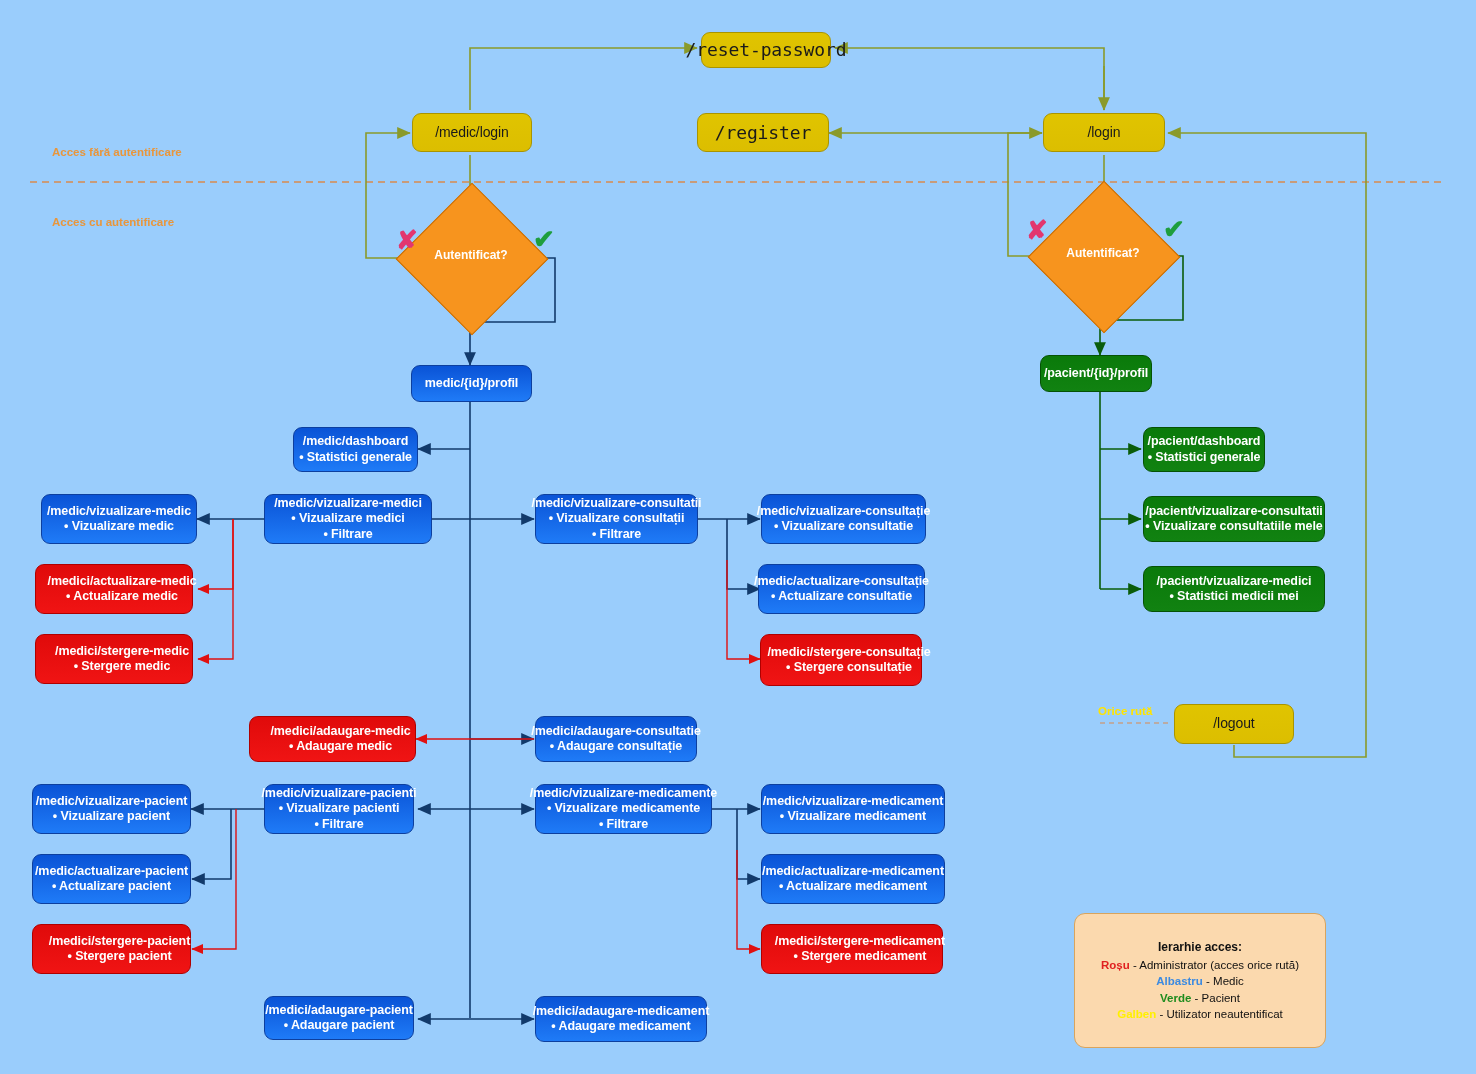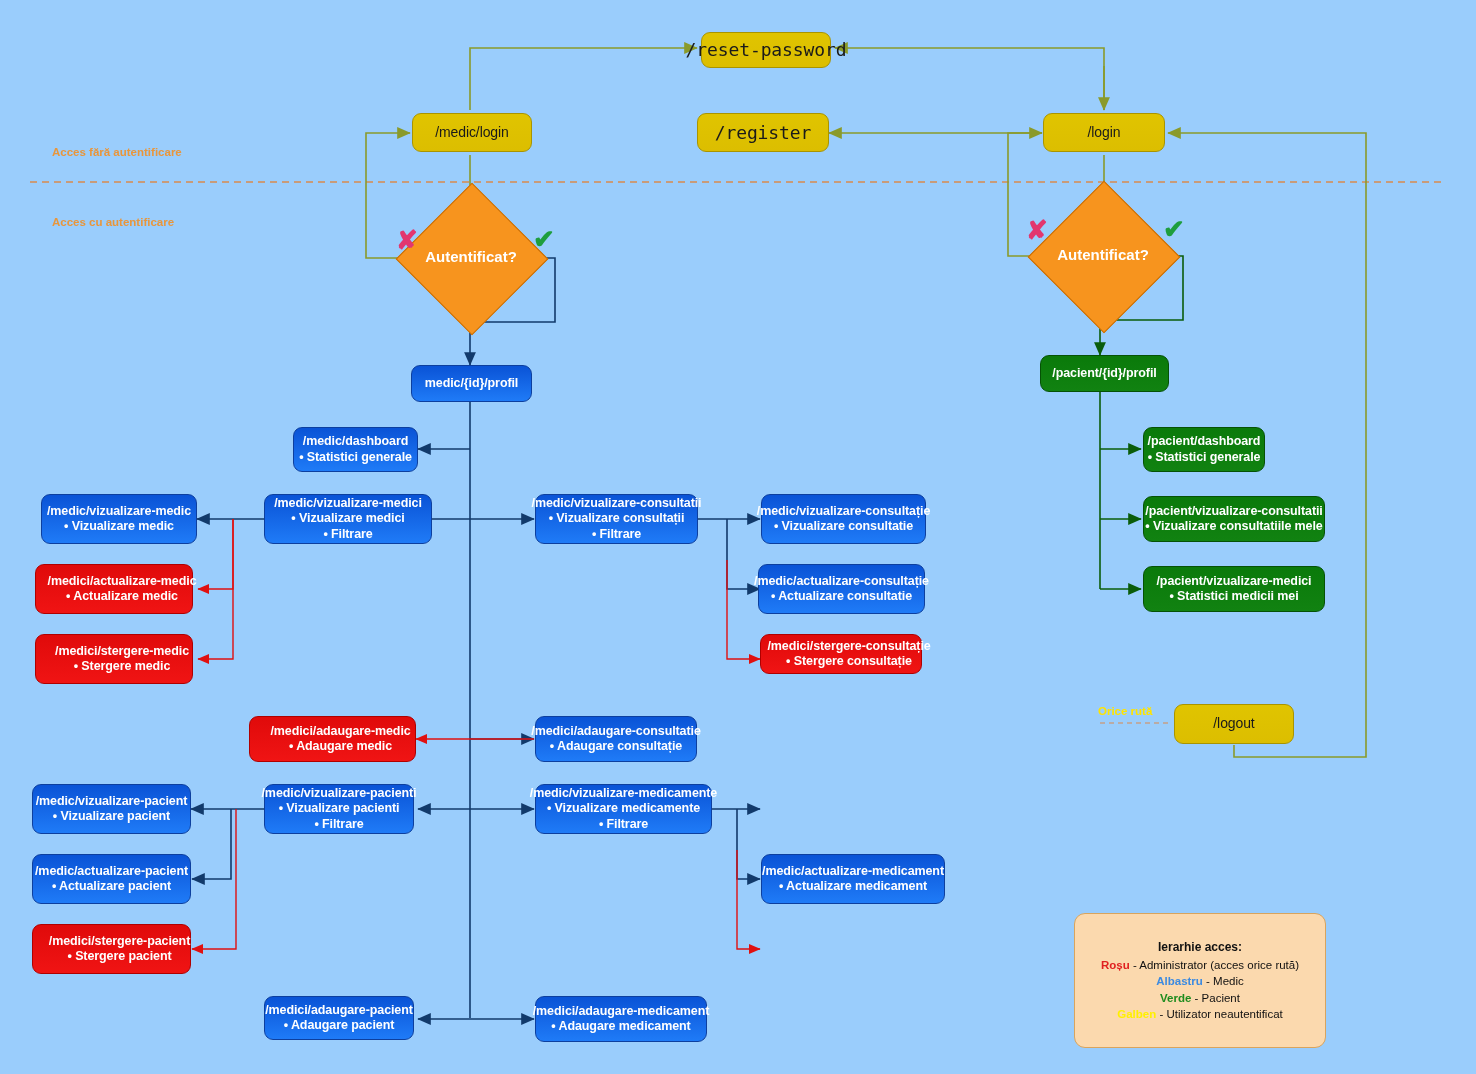--- a/index.html
+++ b/index.html
@@ -61,21 +61,21 @@
   .diamond{
     position:absolute;
     width:106px;height:106px;
     background:#F7941E;
     border:1.5px solid #c46a00;
     transform:rotate(45deg);
   }
   .diamond-label{
     position:absolute;
     color:#ffffff;
-    font-size:15px;
+    font-size:12px;
     font-weight:bold;
     white-space:nowrap;
     text-align:center;
   }
 
   .mark{position:absolute;font-size:26px;font-weight:bold;line-height:1;}
   .mark-x{color:#E2366F;}
   .mark-v{color:#1E9E3E;}
 
   .zone-label{
@@ -260,21 +260,21 @@
     <span class="sub">• Filtrare</span>
   </div>
   <div class="node n-blue" style="left:761px;top:494px;width:165px;height:50px;">
     <span class="ttl">/medic/vizualizare-consultație</span>
     <span class="sub">• Vizualizare consultatie</span>
   </div>
   <div class="node n-blue" style="left:758px;top:564px;width:167px;height:50px;">
     <span class="ttl">/medic/actualizare-consultație</span>
     <span class="sub">• Actualizare consultatie</span>
   </div>
-  <div class="node n-red" style="left:760px;top:634px;width:162px;height:40px;">
+  <div class="node n-red" style="left:760px;top:634px;width:162px;height:52px;">
     <span class="ttl">/medici/stergere-consultație</span>
     <span class="sub">• Stergere consultație</span>
   </div>
 
   <div class="node n-red" style="left:249px;top:716px;width:167px;height:46px;">
     <span class="ttl">/medici/adaugare-medic</span>
     <span class="sub">• Adaugare medic</span>
   </div>
   <div class="node n-blue" style="left:535px;top:716px;width:162px;height:46px;">
     <span class="ttl">/medici/adaugare-consultatie</span>
@@ -297,35 +297,43 @@
   <div class="node n-red" style="left:32px;top:924px;width:159px;height:50px;">
     <span class="ttl">/medici/stergere-pacient</span>
     <span class="sub">• Stergere pacient</span>
   </div>
 
   <div class="node n-blue" style="left:535px;top:784px;width:177px;height:50px;">
     <span class="ttl">/medic/vizualizare-medicamente</span>
     <span class="sub">• Vizualizare medicamente</span>
     <span class="sub">• Filtrare</span>
   </div>
+  <div class="node n-blue" style="left:761px;top:784px;width:184px;height:50px;">
+    <span class="ttl">/medic/vizualizare-medicament</span>
+    <span class="sub">• Vizualizare medicament</span>
+  </div>
   <div class="node n-blue" style="left:761px;top:854px;width:184px;height:50px;">
     <span class="ttl">/medic/actualizare-medicament</span>
     <span class="sub">• Actualizare medicament</span>
   </div>
+  <div class="node n-red" style="left:761px;top:924px;width:182px;height:50px;">
+    <span class="ttl">/medici/stergere-medicament</span>
+    <span class="sub">• Stergere medicament</span>
+  </div>
 
   <div class="node n-blue" style="left:264px;top:996px;width:150px;height:44px;">
     <span class="ttl">/medici/adaugare-pacient</span>
     <span class="sub">• Adaugare pacient</span>
   </div>
   <div class="node n-blue" style="left:535px;top:996px;width:172px;height:46px;">
     <span class="ttl">/medici/adaugare-medicament</span>
     <span class="sub">• Adaugare medicament</span>
   </div>
 
-  <div class="node n-green" style="left:1040px;top:355px;width:129px;height:37px;">
+  <div class="node n-green" style="left:1040px;top:355px;width:112px;height:37px;">
     <span class="ttl">/pacient/{id}/profil</span>
   </div>
   <div class="node n-green" style="left:1143px;top:427px;width:122px;height:45px;">
     <span class="ttl">/pacient/dashboard</span>
     <span class="sub">• Statistici generale</span>
   </div>
   <div class="node n-green" style="left:1143px;top:496px;width:182px;height:46px;">
     <span class="ttl">/pacient/vizualizare-consultatii</span>
     <span class="sub">• Vizualizare consultatiile mele</span>
   </div>

